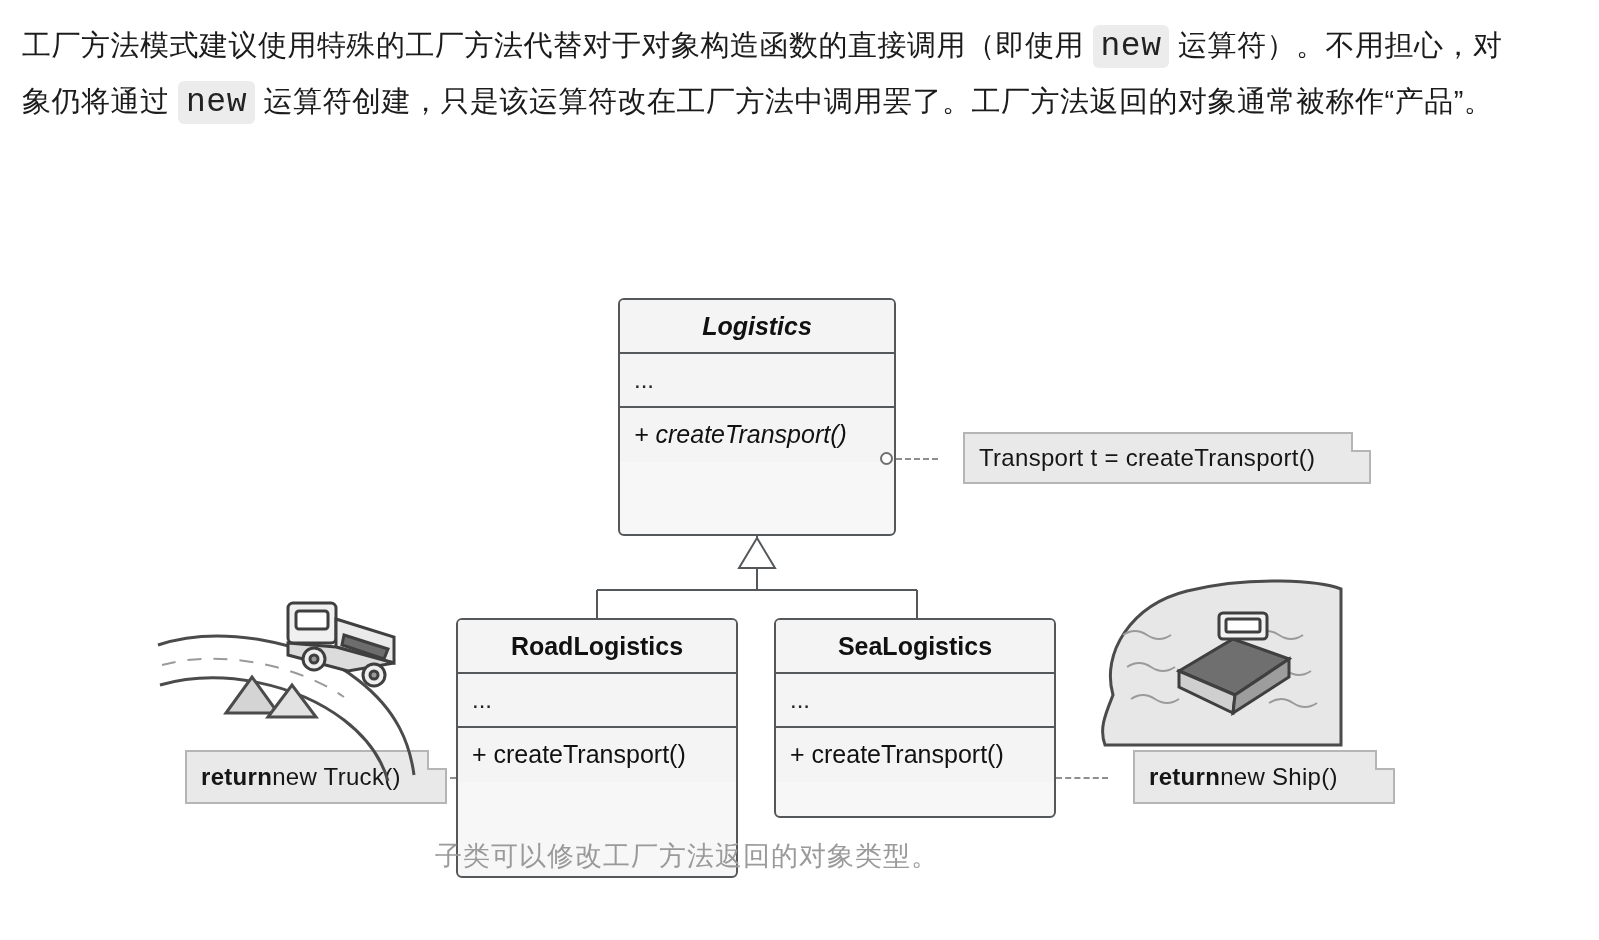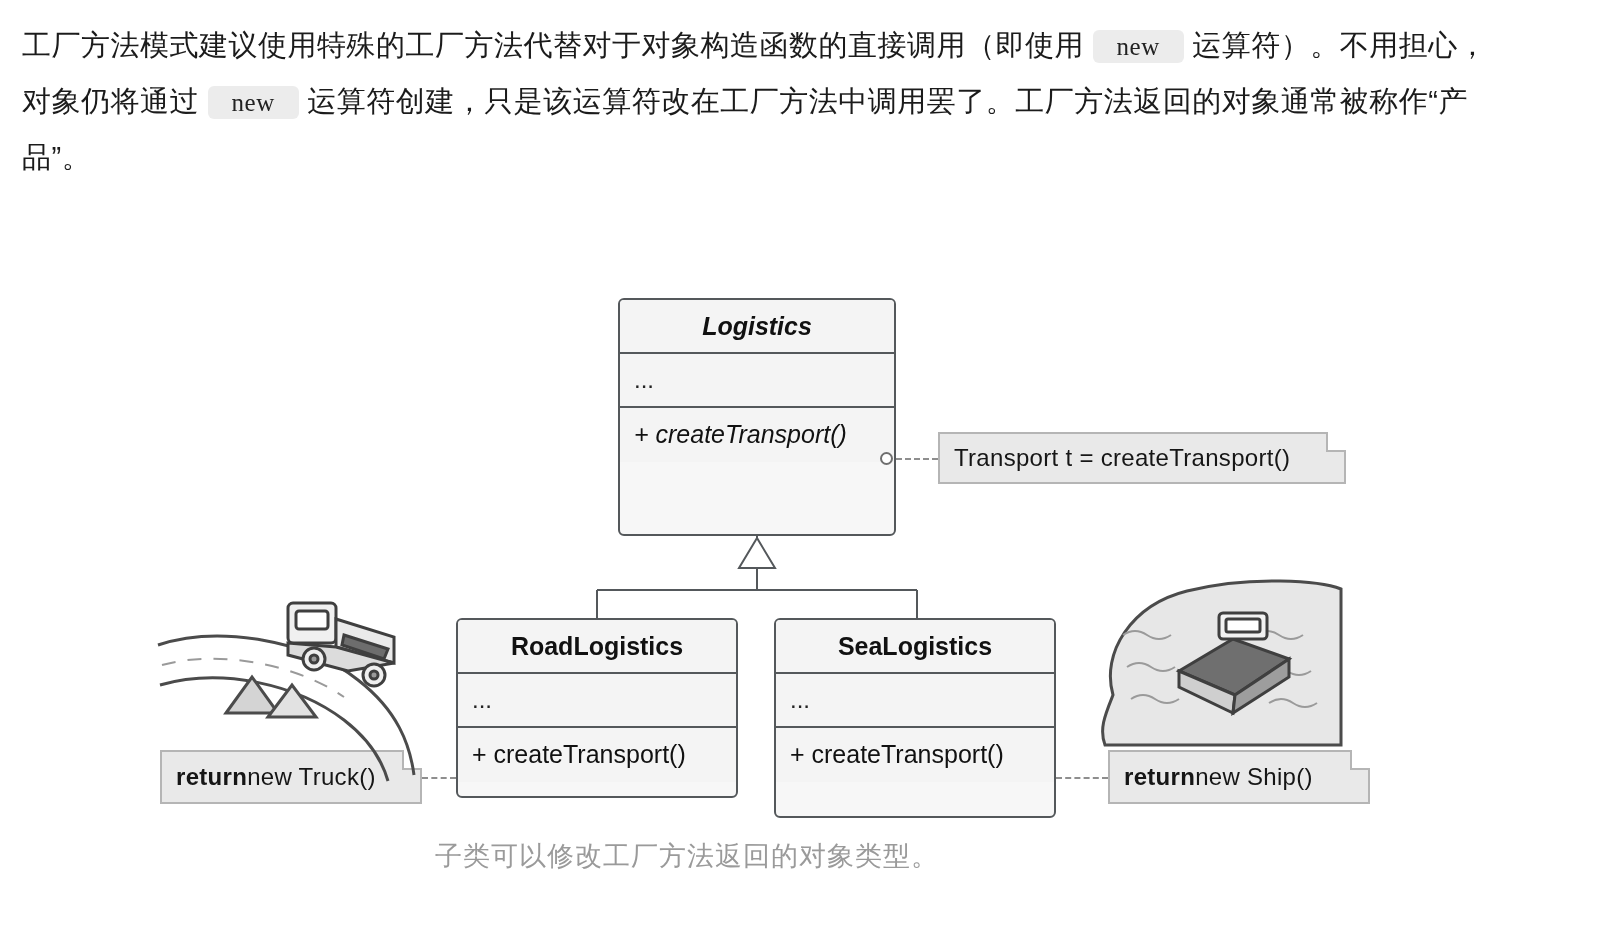--- a/index.html
+++ b/index.html
@@ -21,25 +21,25 @@
     position: absolute;
     left: 22px;
     top: 18px;
     width: 1490px;
     font-size: 29px;
     line-height: 54px;
     letter-spacing: 0.5px;
     color: #1b1b1b;
   }
   .code-chip {
-    font-family: Liberation Serif, serif;
-    font-size: 25px;
+    font-family: Liberation Mono, monospace;
+    font-size: 33px;
     background: #ececec;
     border-radius: 6px;
-    padding: 3px 24px;
+    padding: 3px 8px;
     color: #222;
   }
 
   
   #diagram {
     position: absolute;
     left: 8px;
     top: 250px;
     width: 1599px;
     height: 640px;
@@ -87,21 +87,21 @@
     left: 610px;
     top: 48px;
     width: 278px;
     height: 238px;
   }
   
   #box-road {
     left: 448px;
     top: 368px;
     width: 282px;
-    height: 180px;
+    height: 260px;
   }
   
   #box-sea {
     left: 766px;
     top: 368px;
     width: 282px;
     height: 200px;
   }
   #box-road .uml-ops, #box-sea .uml-ops {
     border-top: 0;
@@ -112,20 +112,21 @@
     position: absolute;
     background: #e9e9e9;
     border: 2px solid #b5b5b5;
     box-sizing: border-box;
     font-size: 24px;
     color: #161616;
     display: flex;
     align-items: center;
     padding-left: 14px;
     letter-spacing: 0.3px;
+    margin-left: 25px;
   }
   .note::after {
     content: "";
     position: absolute;
     right: -2px;
     top: -2px;
     width: 18px;
     height: 18px;
     background: #ffffff;
     border-left: 2px solid #b5b5b5;

